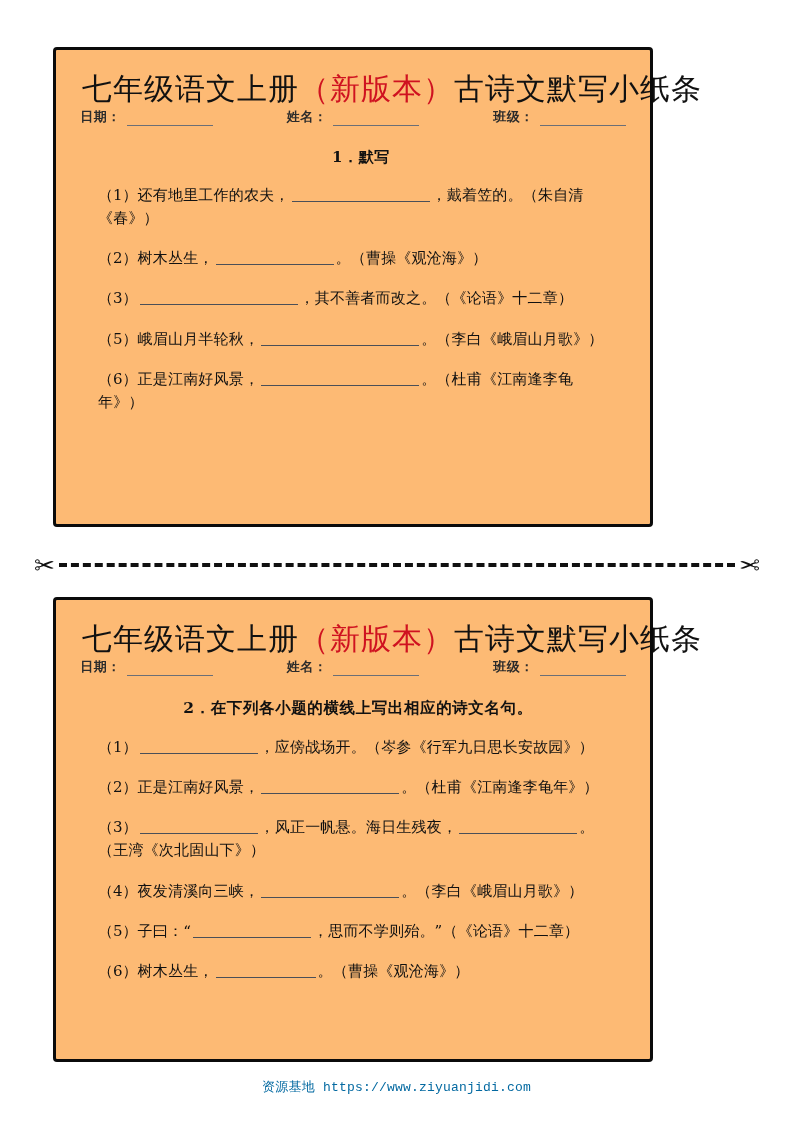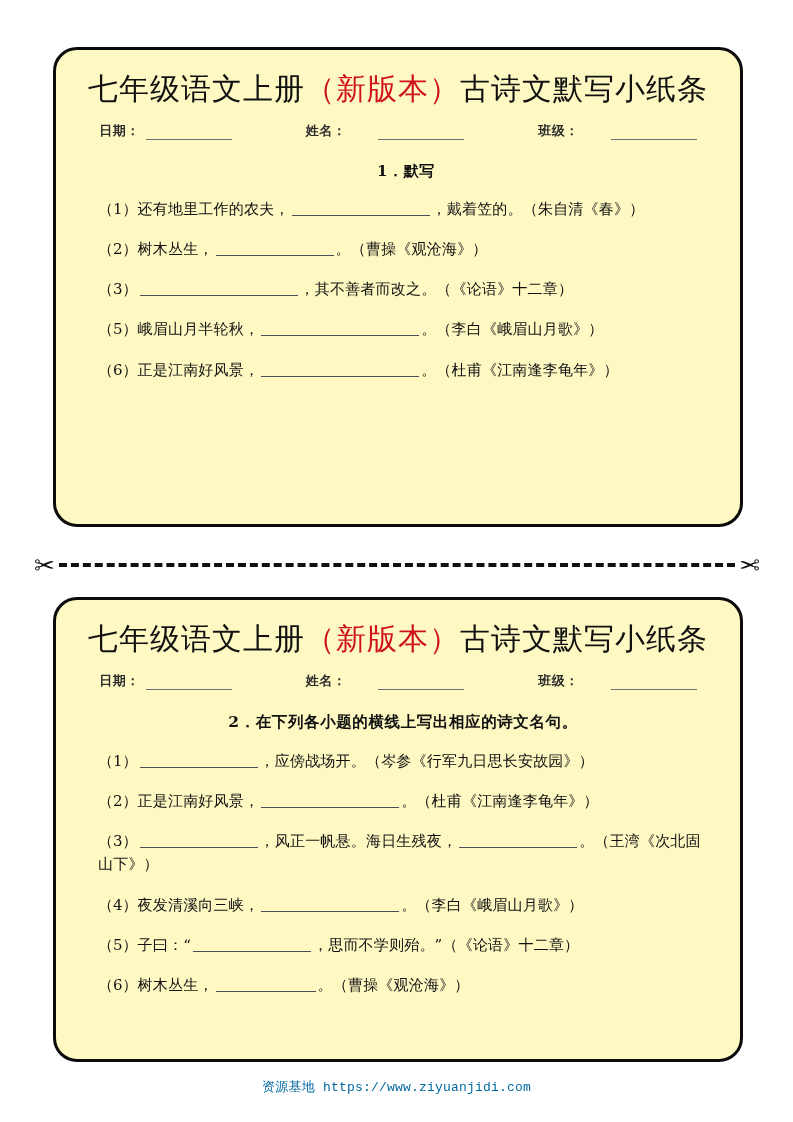--- a/index.html
+++ b/index.html
@@ -20,25 +20,25 @@
     position: absolute;
     left: 0; top: 0;
     width: 793px;
     height: 1122px;
   }
 
   
   .card {
     position: absolute;
     left: 53px;
-    width: 690px;
+    width: 600px;
     border: 3px solid #0b0b0b;
-    border-radius: 24px;
+    border-radius: 4px;
     box-sizing: border-box;
-    background: #fef9c3;
+    background: #fdba74;
   }
   #card-1 { top: 47px;  height: 480px; }
   #card-2 { top: 597px; height: 465px; }
 
   .card-inner {
     padding: 16px 26px 0 26px;
   }
 
   
   .title {
@@ -54,31 +54,30 @@
   }
   .title .accent {
     color: #cf1220;
   }
 
   
   .meta-row {
     display: flex;
     justify-content: center;
     align-items: center;
-    margin-top: 14px;
     padding: 0 20px;
     font-size: 13px;
     color: #333333;
   }
   .meta-field {
     display: flex;
     align-items: flex-end;
     white-space: nowrap;
   }
-  .meta-field + .meta-field { margin-left: 74px; gap: 26px; }
+  .meta-field + .meta-field { margin-left: 74px; }
   .meta-label {
     font-size: 13px;
     letter-spacing: 0.5px;
     font-weight: 600;
     color: #2b2b2b;
   }
   .meta-blank {
     display: inline-block;
     width: 86px;
     border-bottom: 1.4px solid #6b6f77;

